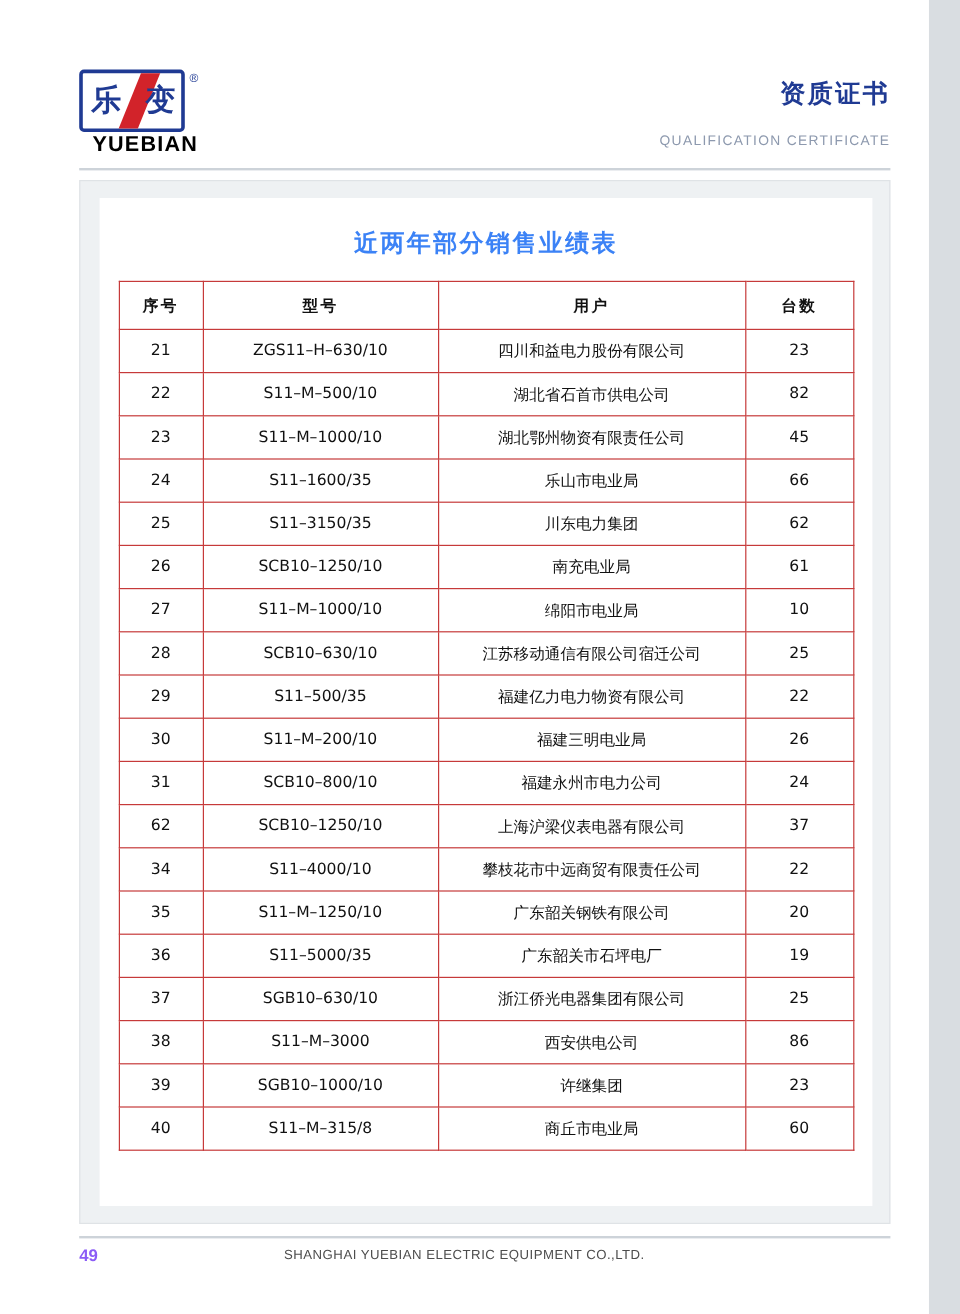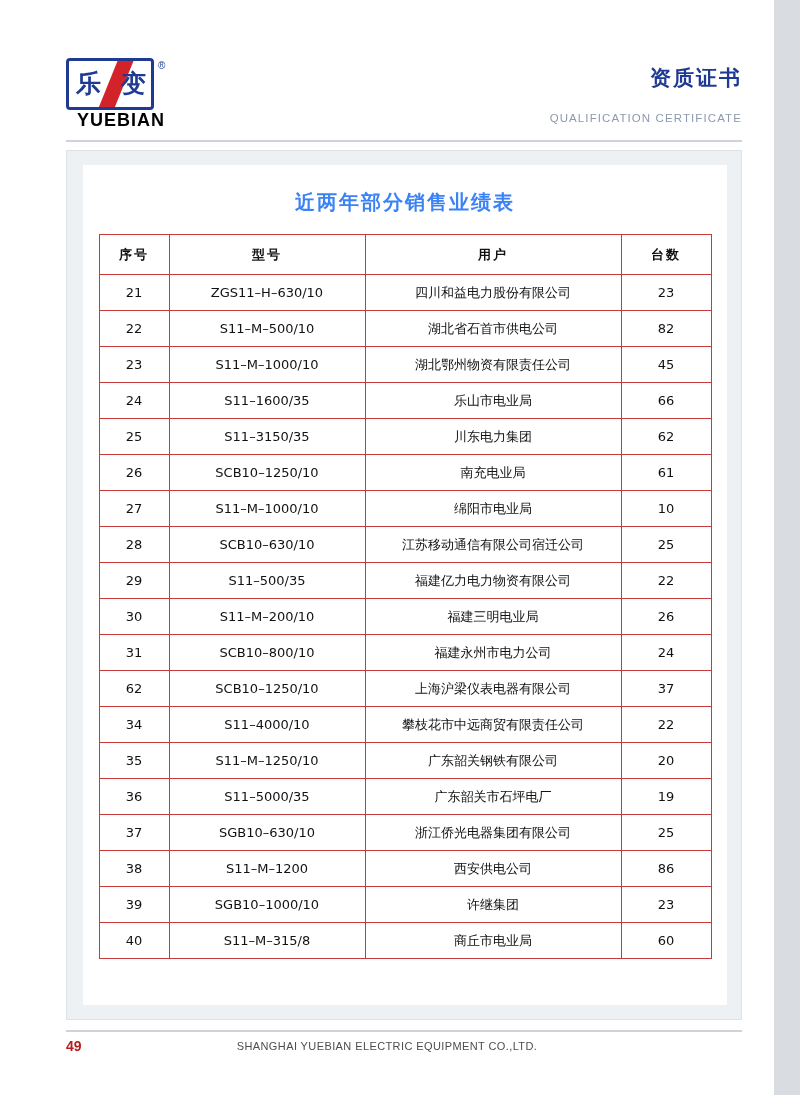--- a/index.html
+++ b/index.html
@@ -205,21 +205,21 @@
     top: 1030px;
     height: 2px;
     background: #cdd3d9;
   }
   .page-num {
     position: absolute;
     left: 66px;
     top: 1038px;
     font-size: 14px;
     font-weight: bold;
-    color: #b91c1c;
+    color: #8b5cf6;
   }
   .footer-text {
     position: absolute;
     left: 0;
     top: 1040px;
     width: 774px;
     text-align: center;
     font-size: 11px;
     color: #4d4d4d;
     letter-spacing: 0.4px;
@@ -359,21 +359,21 @@
               <td class="qty">19</td>
             </tr>
             <tr>
               <td class="idx">37</td>
               <td class="model">SGB10–630/10</td>
               <td class="user">浙江侨光电器集团有限公司</td>
               <td class="qty">25</td>
             </tr>
             <tr>
               <td class="idx">38</td>
-              <td class="model">S11–M–1200</td>
+              <td class="model">S11–M–3000</td>
               <td class="user">西安供电公司</td>
               <td class="qty">86</td>
             </tr>
             <tr>
               <td class="idx">39</td>
               <td class="model">SGB10–1000/10</td>
               <td class="user">许继集团</td>
               <td class="qty">23</td>
             </tr>
             <tr>

